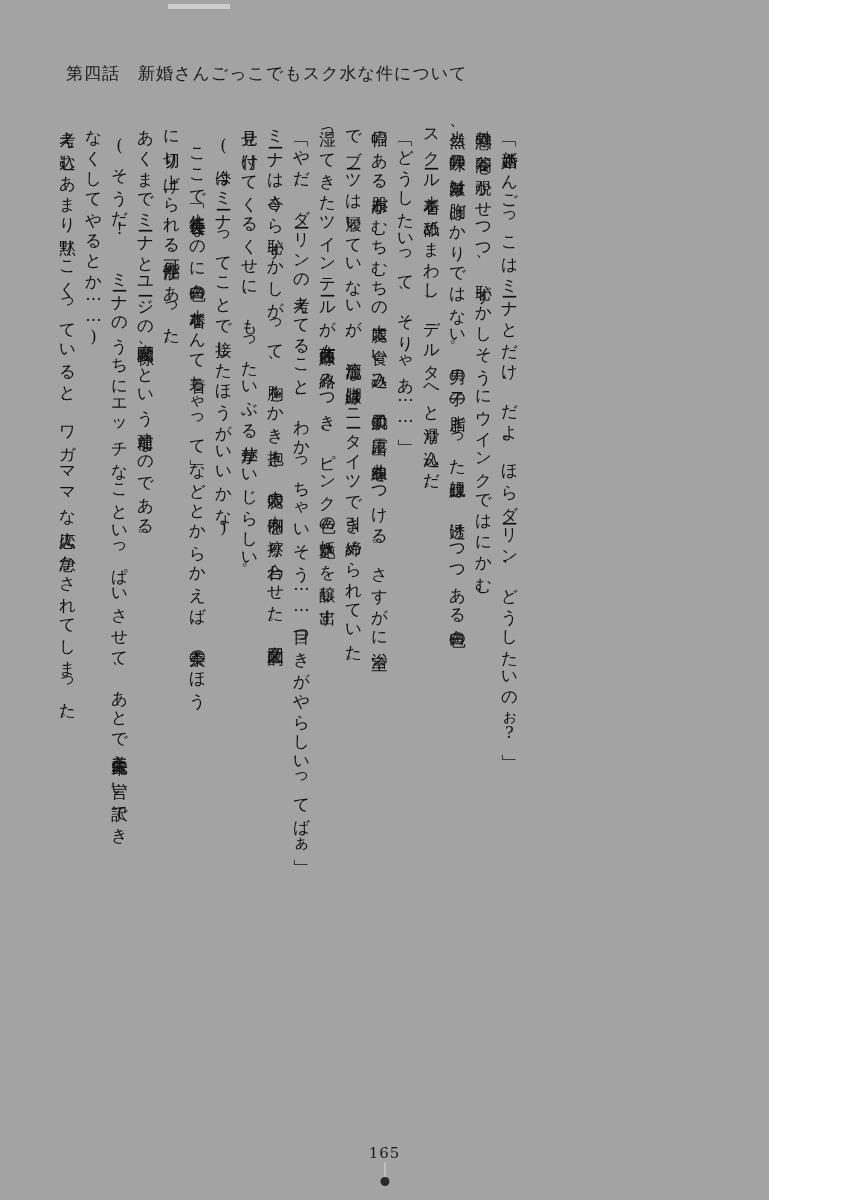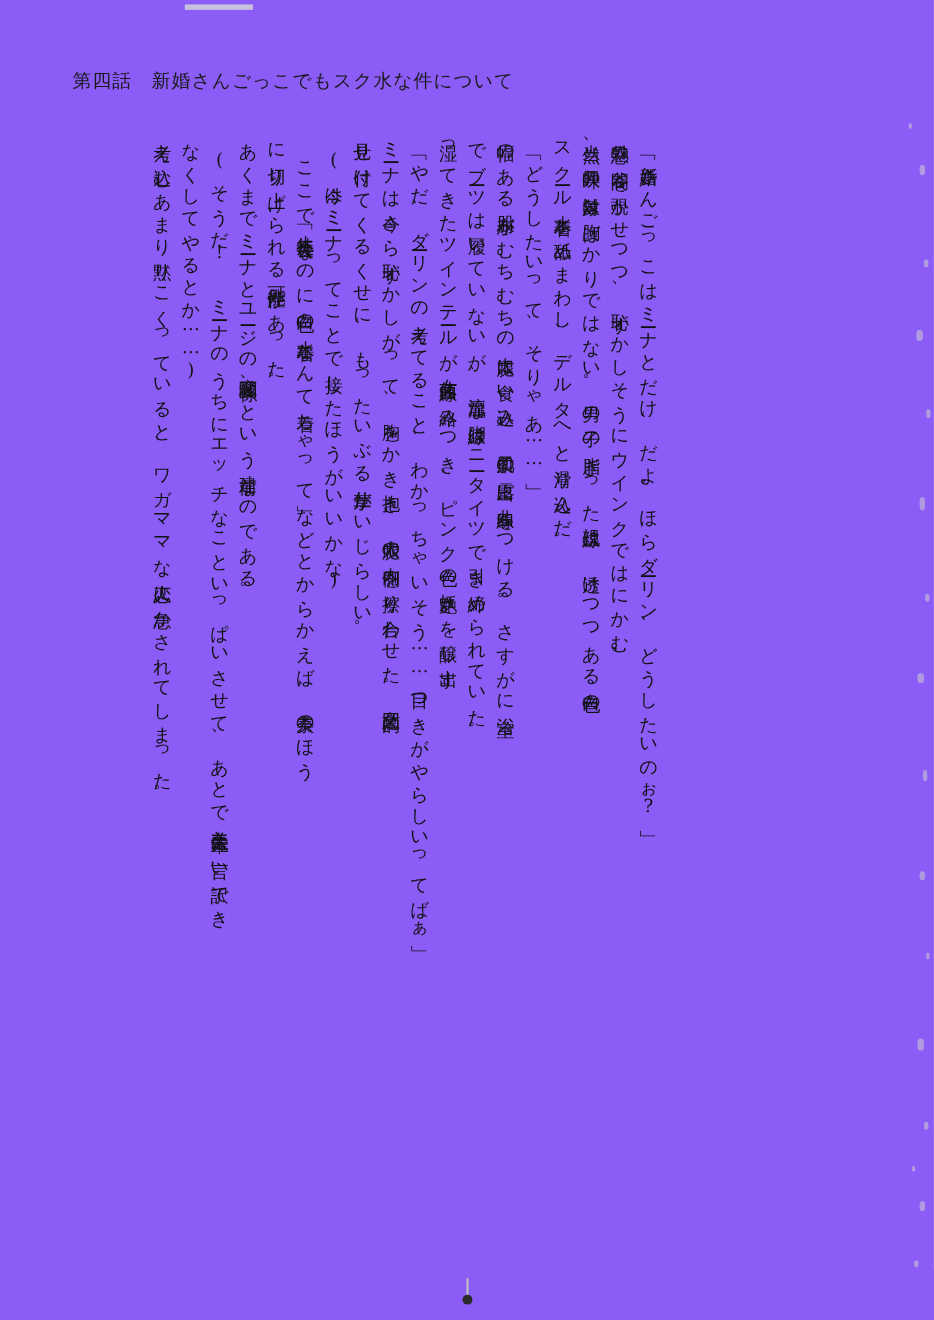--- a/index.html
+++ b/index.html
@@ -2,23 +2,23 @@
 <html><head>
 <meta charset="utf-8">
 <style>
   html, body {
     margin: 0;
     padding: 0;
     background: #ffffff;
   }
   .page {
     position: relative;
-    width: 849px;
+    width: 769px;
     height: 1200px;
-    background: #8b5cf6;
+    background: #a3a3a3;
     overflow: hidden;
     font-family: "DejaVu Serif", "Liberation Serif", serif;
     color: #111111;
     text-decoration: underline;
   }
 
   
   .speck {
     position: absolute;
     background: #cfcfcf;
@@ -130,20 +130,21 @@
       <div class="vline">湿ってきたツインテールが女体曲線に絡みつき、ピンク色の妖艶さを醸し出す。</div>
       <div class="vline">でブーツは履いていないが、流麗な脚線はニータイツで引き締められていた。</div>
       <div class="vline">幅のある股布がむちむちの太腿に食い込み、柔肌の露出に曲線をつける。さすがに浴室</div>
       <div class="vline indent">「どうしたいって、そりゃあ……」</div>
       <div class="vline">スクール水着を舐めまわし、デルタへと滑り込んだ。</div>
       <div class="vline">当然、興味の対象は胸ばかりではない。男の子の脂ぎった視線は、透けつつある白色の</div>
       <div class="vline">魅惑の谷間を覗かせつつ、恥ずかしそうにウインクではにかむ。</div>
       <div class="vline indent">「新婚さんごっこはミーナとだけ、だよ。ほらダーリン、どうしたいのぉ?」</div>
     </div>
 
+  <div class="folio">165</div>
   <div class="footer-stem"></div>
   <div class="footer-mark"></div>
 
 <div class="speck" style="left: 836px; top: 150px; width: 5px; height: 9px;"></div>
     <div class="speck" style="left: 840px; top: 236px; width: 4px; height: 7px;"></div>
     <div class="speck" style="left: 833px; top: 300px; width: 6px; height: 10px;"></div>
     <div class="speck" style="left: 842px; top: 372px; width: 4px; height: 8px;"></div>
     <div class="speck" style="left: 836px; top: 452px; width: 5px; height: 12px;"></div>
     <div class="speck" style="left: 841px; top: 540px; width: 4px; height: 7px;"></div>
     <div class="speck" style="left: 834px; top: 612px; width: 6px; height: 9px;"></div>

